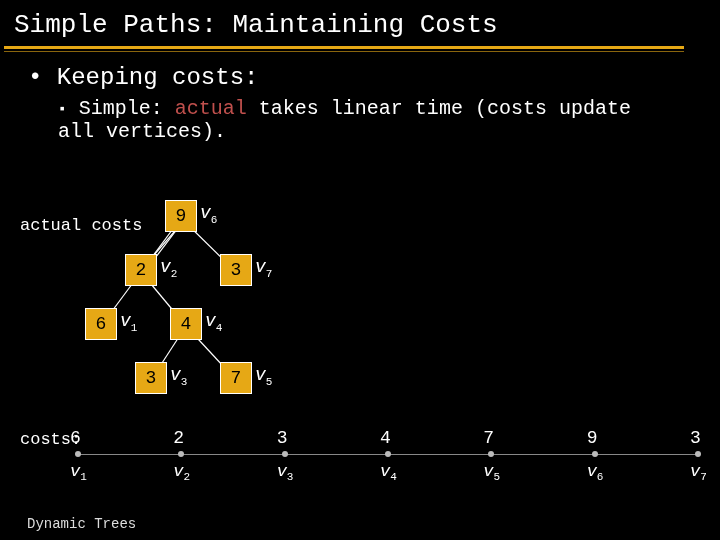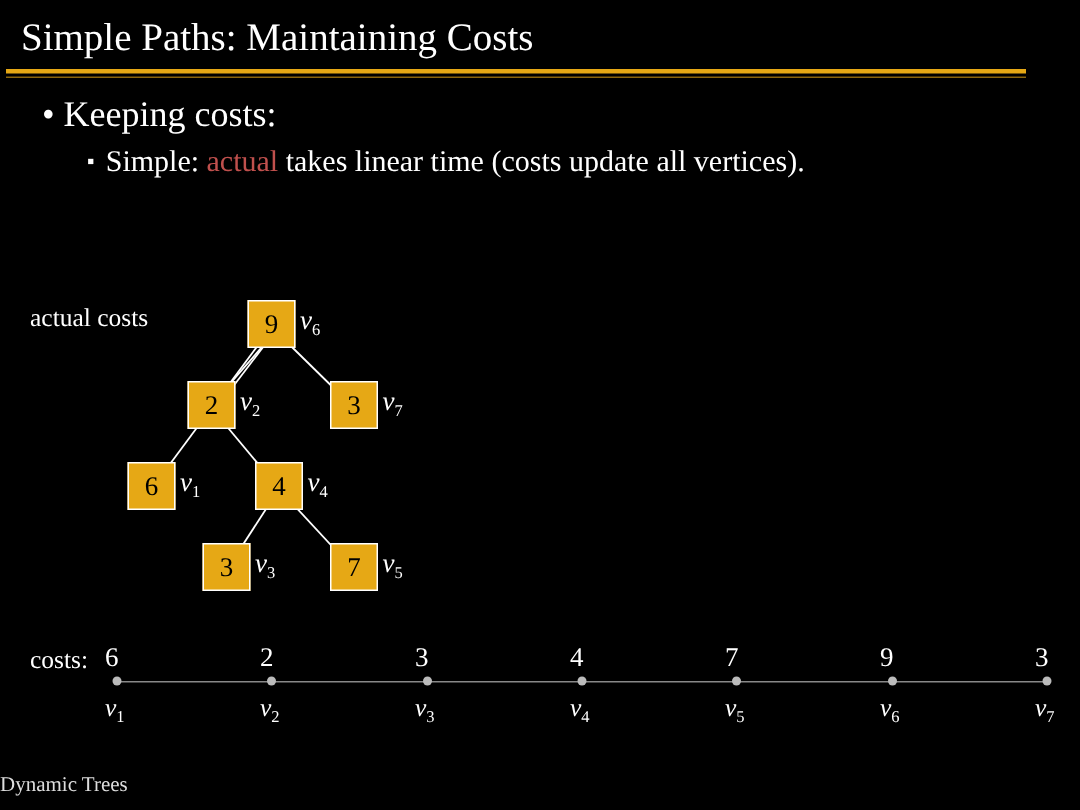--- a/index.html
+++ b/index.html
@@ -11,20 +11,21 @@
     color: #fff;
     font-family: Georgia, 'Times New Roman', serif;
     overflow: hidden;
     position: relative;
   }
   .slide {
     width: 688px;
     height: 540px;
     position: relative;
     box-sizing: border-box;
+    font-family: Liberation Mono, monospace;
   }
   .title {
     font-size: 26px;
     padding: 10px 14px 6px 14px;
     color: #fff;
   }
   .rule {
     height: 3px;
     background: #e6a815;
     margin: 0 4px 0 4px;
@@ -124,21 +125,21 @@
     border-radius: 50%;
   }
   .axis {
     position: absolute;
     height: 1px;
     background: #888;
   }
 
   .footer {
     position: absolute;
-    left: 0;
+    left: 27px;
     bottom: 8px;
     font-size: 14px;
     color: #ddd;
   }
 </style>
 </head>
 <body>
 
 <div class="slide">
 
@@ -161,21 +162,21 @@
     <line x1="181" y1="224" x2="141" y2="270"></line>
 
     <line x1="181" y1="218" x2="141" y2="272"></line>
     <line x1="181" y1="218" x2="236" y2="272"></line>
     <line x1="141" y1="272" x2="101" y2="326"></line>
     <line x1="141" y1="272" x2="186" y2="326"></line>
     <line x1="186" y1="326" x2="151" y2="380"></line>
     <line x1="186" y1="326" x2="236" y2="380"></line>
   </svg>
 
-  <div class="tree-label" style="left:20px; top:202px;">actual costs</div>
+  <div class="tree-label" style="left:20px; top:216px;">actual costs</div>
 
   <div class="node" style="left:165px; top:200px;"><span>9</span></div>
   <div class="vlabel" style="left:200px; top:203px;"><span>v</span><span class="sub">6</span></div>
 
   <div class="node" style="left:125px; top:254px;"><span>2</span></div>
   <div class="vlabel" style="left:160px; top:257px;"><span>v</span><span class="sub">2</span></div>
 
   <div class="node" style="left:220px; top:254px;"><span>3</span></div>
   <div class="vlabel" style="left:255px; top:257px;"><span>v</span><span class="sub">7</span></div>
 

